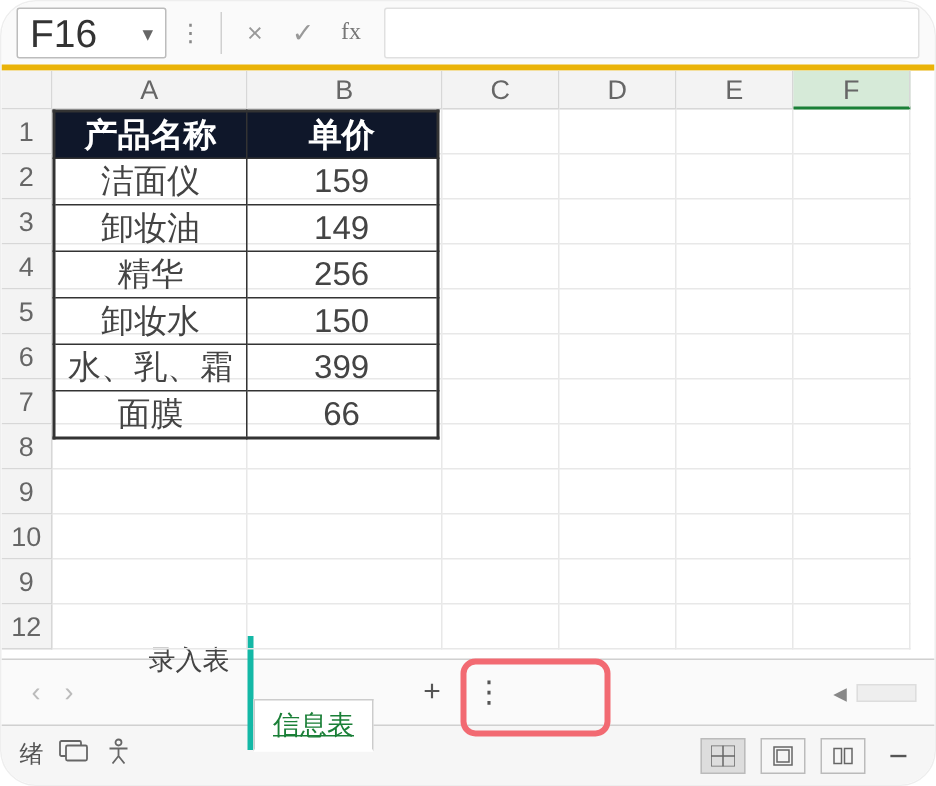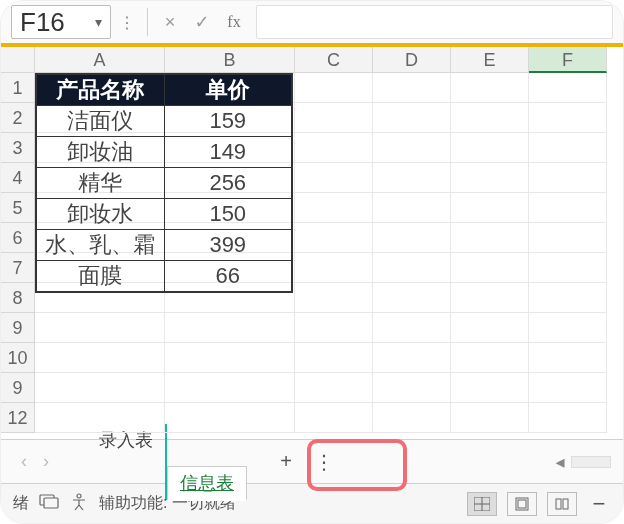--- a/index.html
+++ b/index.html
@@ -145,21 +145,21 @@
     color: #444;
   }
   .nav-arrow {
     width: 22px;
     text-align: center;
     color: #bbb;
     font-size: 18px;
   }
   .sheet-tab {
     padding: 4px 12px;
-    border-right: 2px solid #14b8a6;
+    border-right: 4px solid #14b8a6;
   }
   .sheet-tab.active {
     background: #fff;
     color: #1a7f37;
     text-decoration: underline;
     border: 1px solid #ccc;
     border-bottom: 2px solid #fff;
     position: relative;
     top: 1px;
     margin-top: 41px;
@@ -404,21 +404,20 @@
         <rect x="1" y="2" width="14" height="10" rx="1" fill="none" stroke="#666" stroke-width="1.2"></rect>
         <rect x="5" y="5" width="14" height="10" rx="1" fill="#f6f6f6" stroke="#666" stroke-width="1.2"></rect>
       </svg>
   </span>
   <span>
     <svg width="20" height="20" viewBox="0 0 20 20">
         <circle cx="10" cy="4" r="2" fill="none" stroke="#666" stroke-width="1.2"></circle>
         <path d="M4 8 L16 8 M10 8 L10 13 M10 13 L6 18 M10 13 L14 18" stroke="#666" stroke-width="1.2" fill="none"></path>
       </svg>
   </span>
-  <span>辅助功能: 一切就绪</span>
   <span class="spacer"></span>
   <div class="view-btn active">
     <svg width="16" height="14">
         <rect x="0" y="0" width="16" height="14" fill="none" stroke="#666"></rect>
         <line x1="0" y1="7" x2="16" y2="7" stroke="#666"></line>
         <line x1="8" y1="0" x2="8" y2="14" stroke="#666"></line>
       </svg>
   </div>
   <div class="view-btn">
     <svg width="16" height="14">

